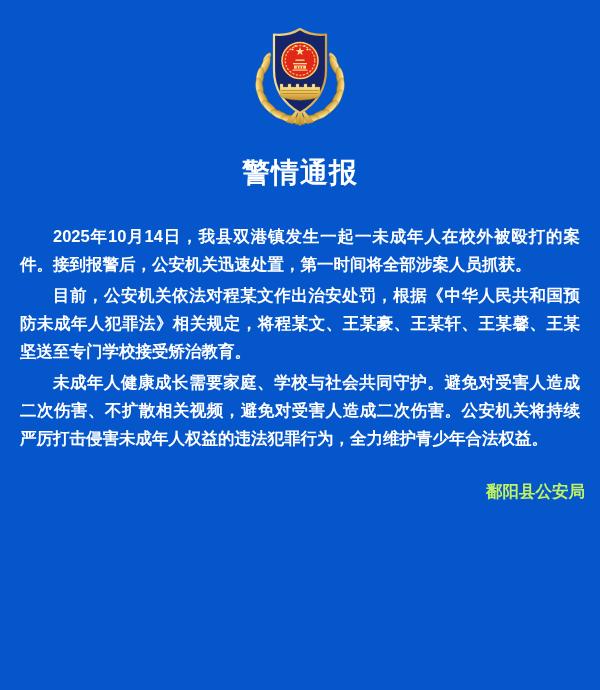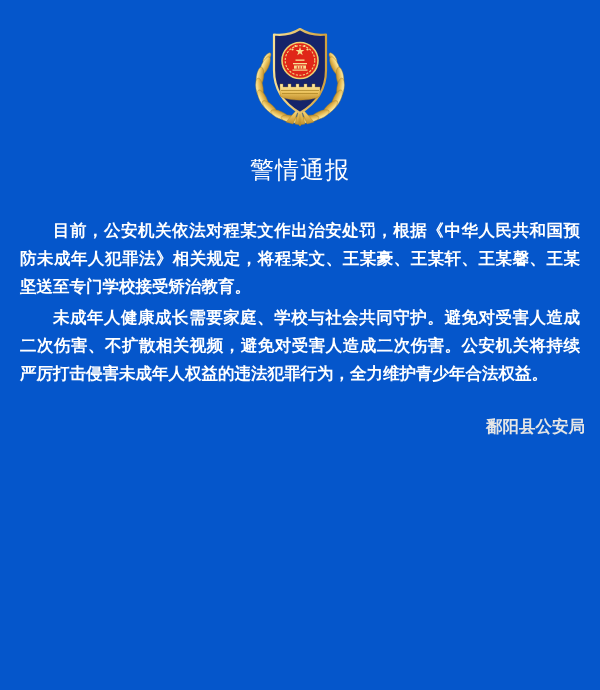--- a/index.html
+++ b/index.html
@@ -14,22 +14,22 @@
   }
   .emblem {
     display: block;
     margin: 22px auto 0;
     width: 100px;
     height: 104px;
   }
   .title {
     margin: 28px 0 0;
     text-align: center;
-    font-size: 24px;
-    font-weight: 400;
+    font-size: 28px;
+    font-weight: 700;
     letter-spacing: 1px;
     color: #ffffff;
   }
   .content {
     margin: 30px 20px 0;
   }
   .content p {
     margin: 0 0 3px;
     font-size: 16.5px;
     line-height: 28px;
@@ -38,21 +38,21 @@
     text-indent: 2em;
     color: #ffffff;
   }
   .signature {
     width: max-content;
     margin: 25px 15px 0 auto;
     text-align: center;
     font-size: 16.5px;
     line-height: 28px;
     font-weight: 700;
-    color: #e5e5e5;
+    color: #bef264;
   }
 </style>
 </head>
 <body>
 
 <div class="page">
 
   <svg class="emblem" viewBox="0 0 100 104" aria-hidden="true">
     <defs>
       <linearGradient id="gold" x1="0" y1="0" x2="0" y2="1">
@@ -108,20 +108,21 @@
 
     <g>
       <path d="M30,65 L30,62 L33,62 L33,65 L38,65 L38,62 L41,62 L41,65 L46,65 L46,62 L49,62 L49,65 L54,65 L54,62 L57,62 L57,65 L62,65 L62,62 L65,62 L65,65 L70,65 L70,74 C62,79.5 38,79.5 30,74 Z" fill="url(#gold)" stroke="#a8801f" stroke-width="0.4"></path>
       <path d="M31,68.5 L69,68.5 M32,71.5 L68,71.5" stroke="#a8801f" stroke-width="0.7" fill="none"></path>
     </g>
   </svg>
 
   <h1 class="title">警情通报</h1>
 
   <div class="content">
+    <p>2025年10月14日，我县双港镇发生一起一未成年人在校外被殴打的案件。接到报警后，公安机关迅速处置，第一时间将全部涉案人员抓获。</p>
     <p>目前，公安机关依法对程某文作出治安处罚，根据《中华人民共和国预防未成年人犯罪法》相关规定，将程某文、王某豪、王某轩、王某馨、王某坚送至专门学校接受矫治教育。</p>
     <p>未成年人健康成长需要家庭、学校与社会共同守护。避免对受害人造成二次伤害、不扩散相关视频，避免对受害人造成二次伤害。公安机关将持续严厉打击侵害未成年人权益的违法犯罪行为，全力维护青少年合法权益。</p>
   </div>
 
   <div class="signature">
     <div>鄱阳县公安局</div>
   </div>
 
 </div>
 

